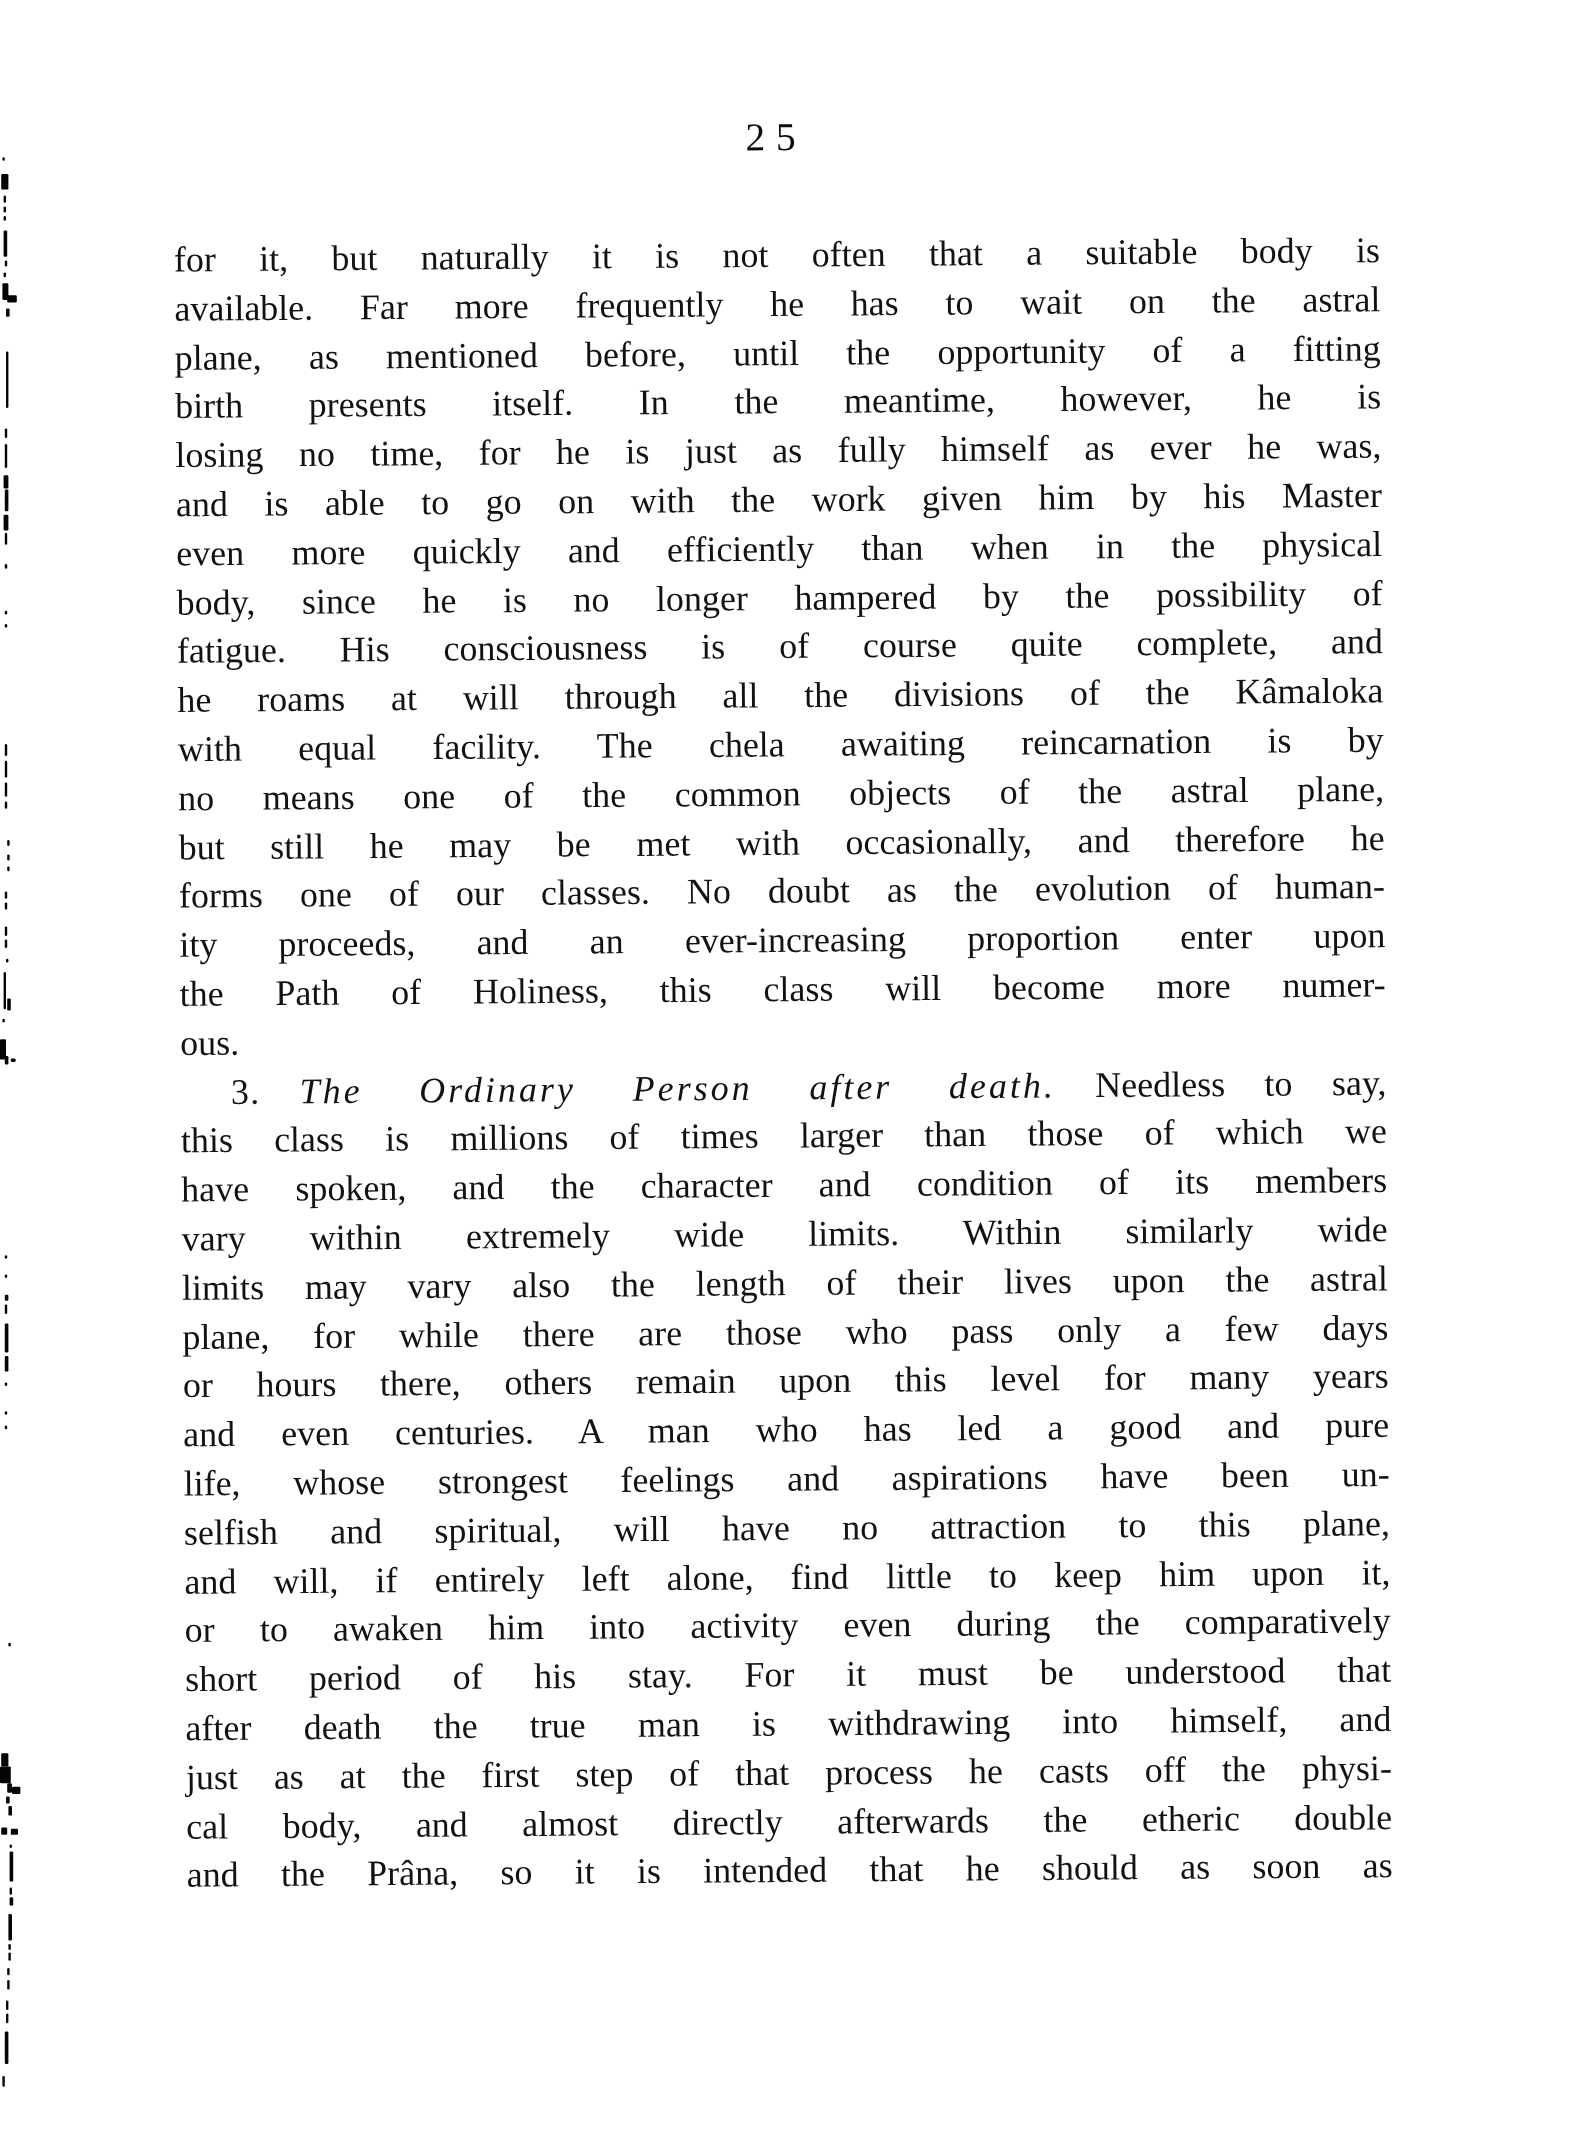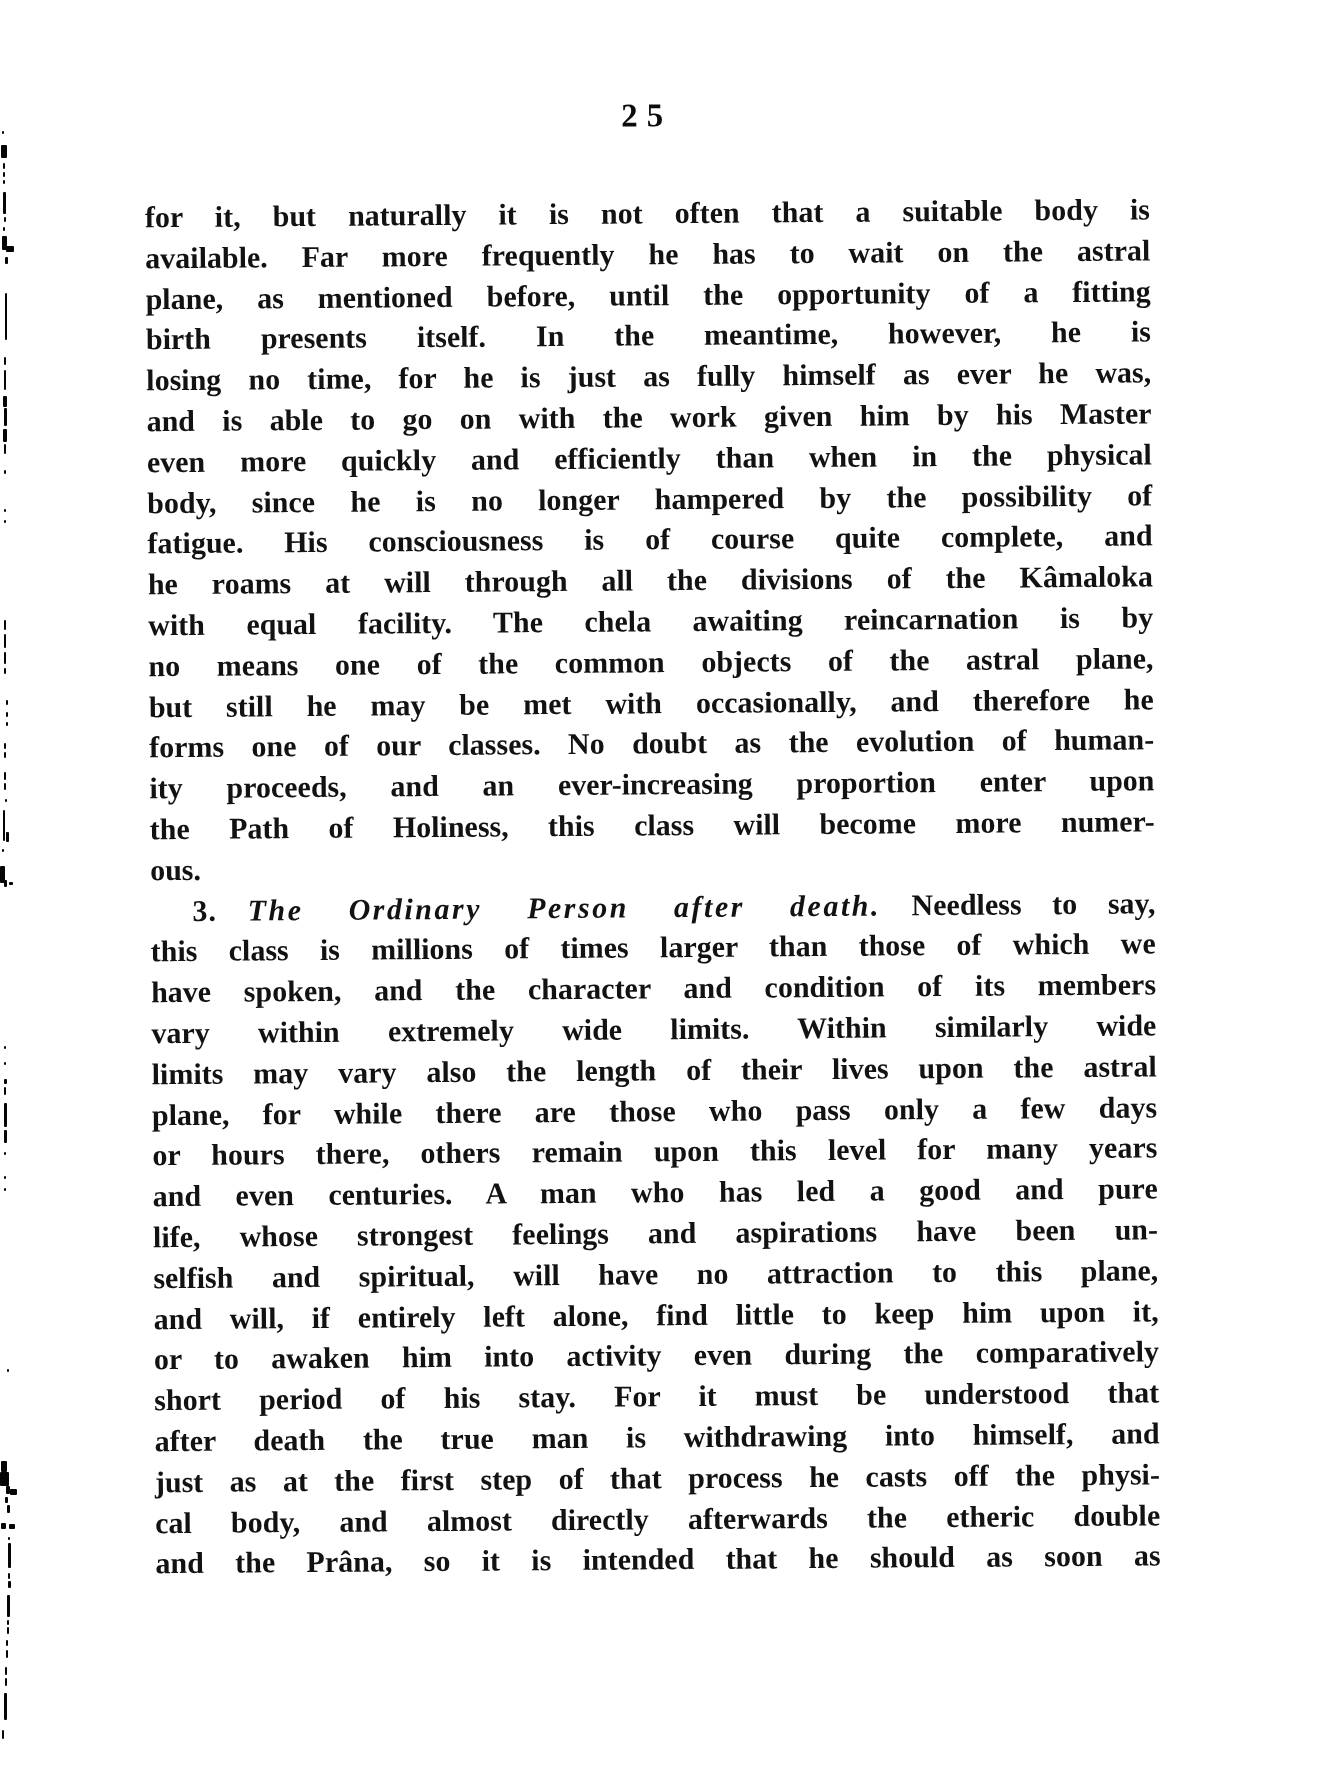--- a/index.html
+++ b/index.html
@@ -73,21 +73,21 @@
   }
   .mark {
     position: absolute;
     background: #050505;
     border-radius: 1px;
   }
 </style>
 </head>
 <body>
 
-<div class="scan-page" style="color: rgb(18, 18, 18); font-weight: bold;">
+<div class="scan-page" style="color: rgb(18, 18, 18);">
   <div class="artifact-layer" id="artifacts">
       <div class="mark" style="left: 2px; top: 131px; width: 2px; height: 3px;"></div>
       <div class="mark" style="left: 1px; top: 145px; width: 6px; height: 13px;"></div>
       <div class="mark" style="left: 3px; top: 163px; width: 2px; height: 6px;"></div>
       <div class="mark" style="left: 3px; top: 172px; width: 2px; height: 5px;"></div>
       <div class="mark" style="left: 3px; top: 180px; width: 2px; height: 4px;"></div>
       <div class="mark" style="left: 3px; top: 192px; width: 3px; height: 22px;"></div>
       <div class="mark" style="left: 4px; top: 217px; width: 2px; height: 5px;"></div>
       <div class="mark" style="left: 3px; top: 227px; width: 2px; height: 4px;"></div>
       <div class="mark" style="left: 2px; top: 236px; width: 5px; height: 14px;"></div>

